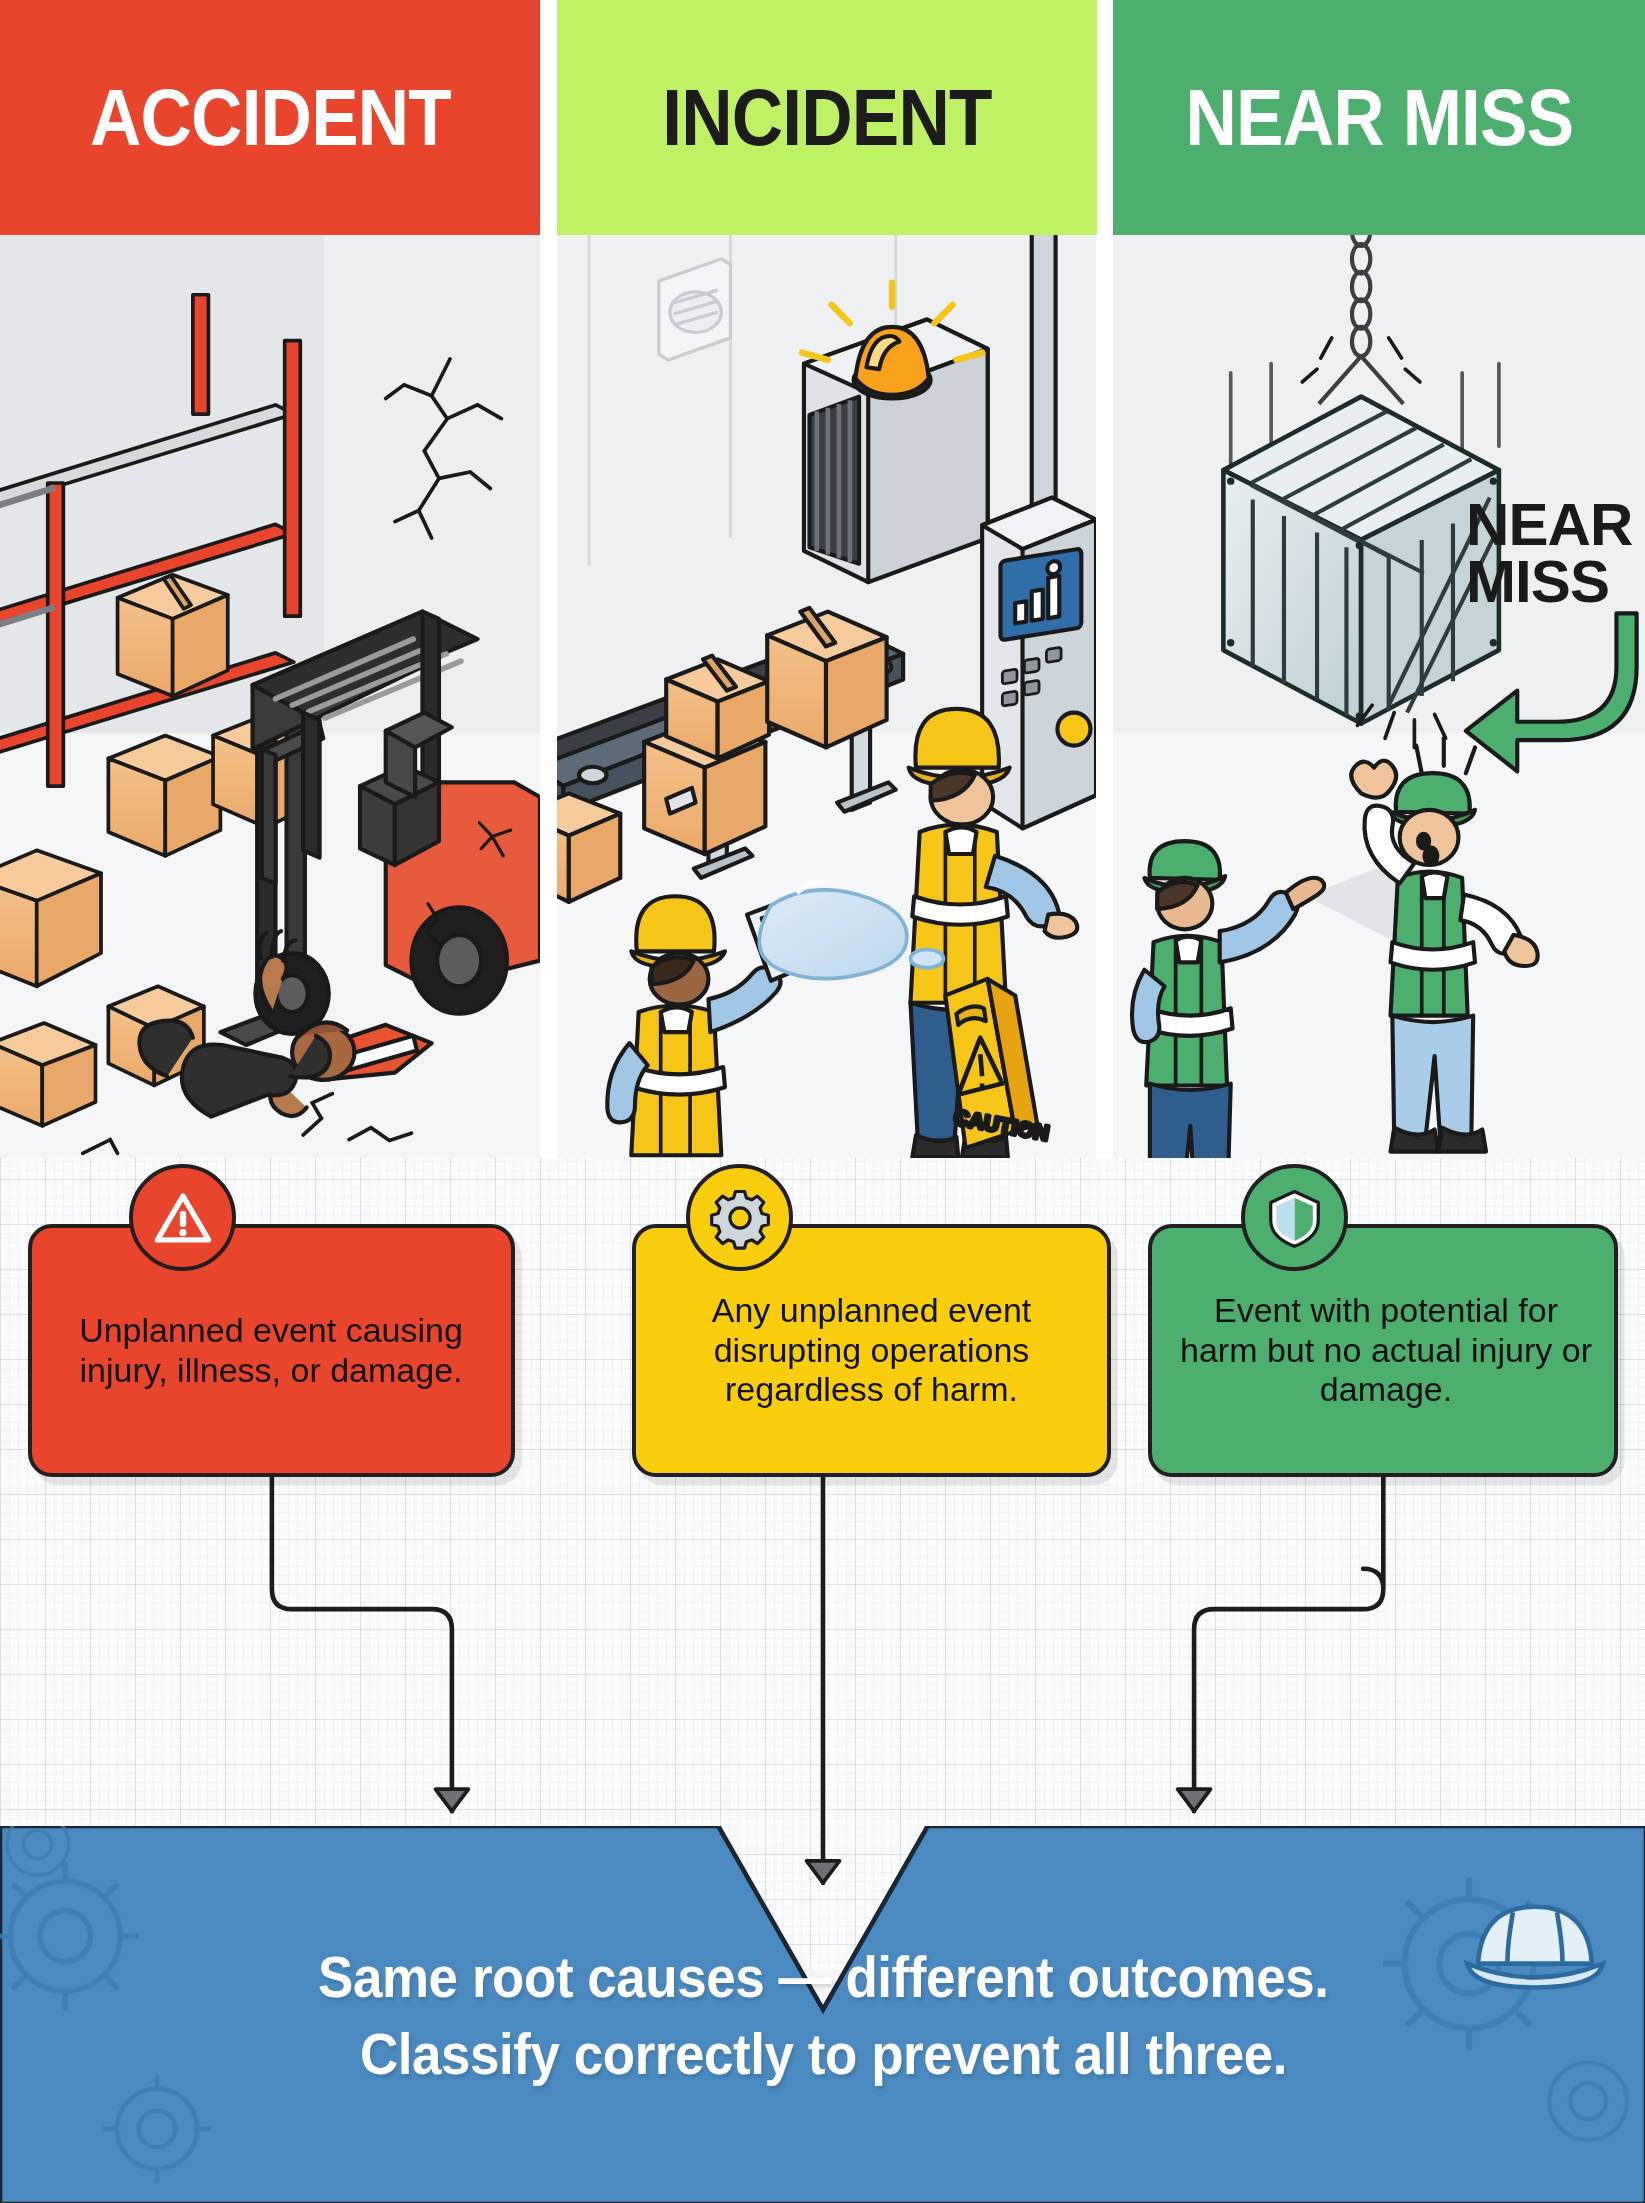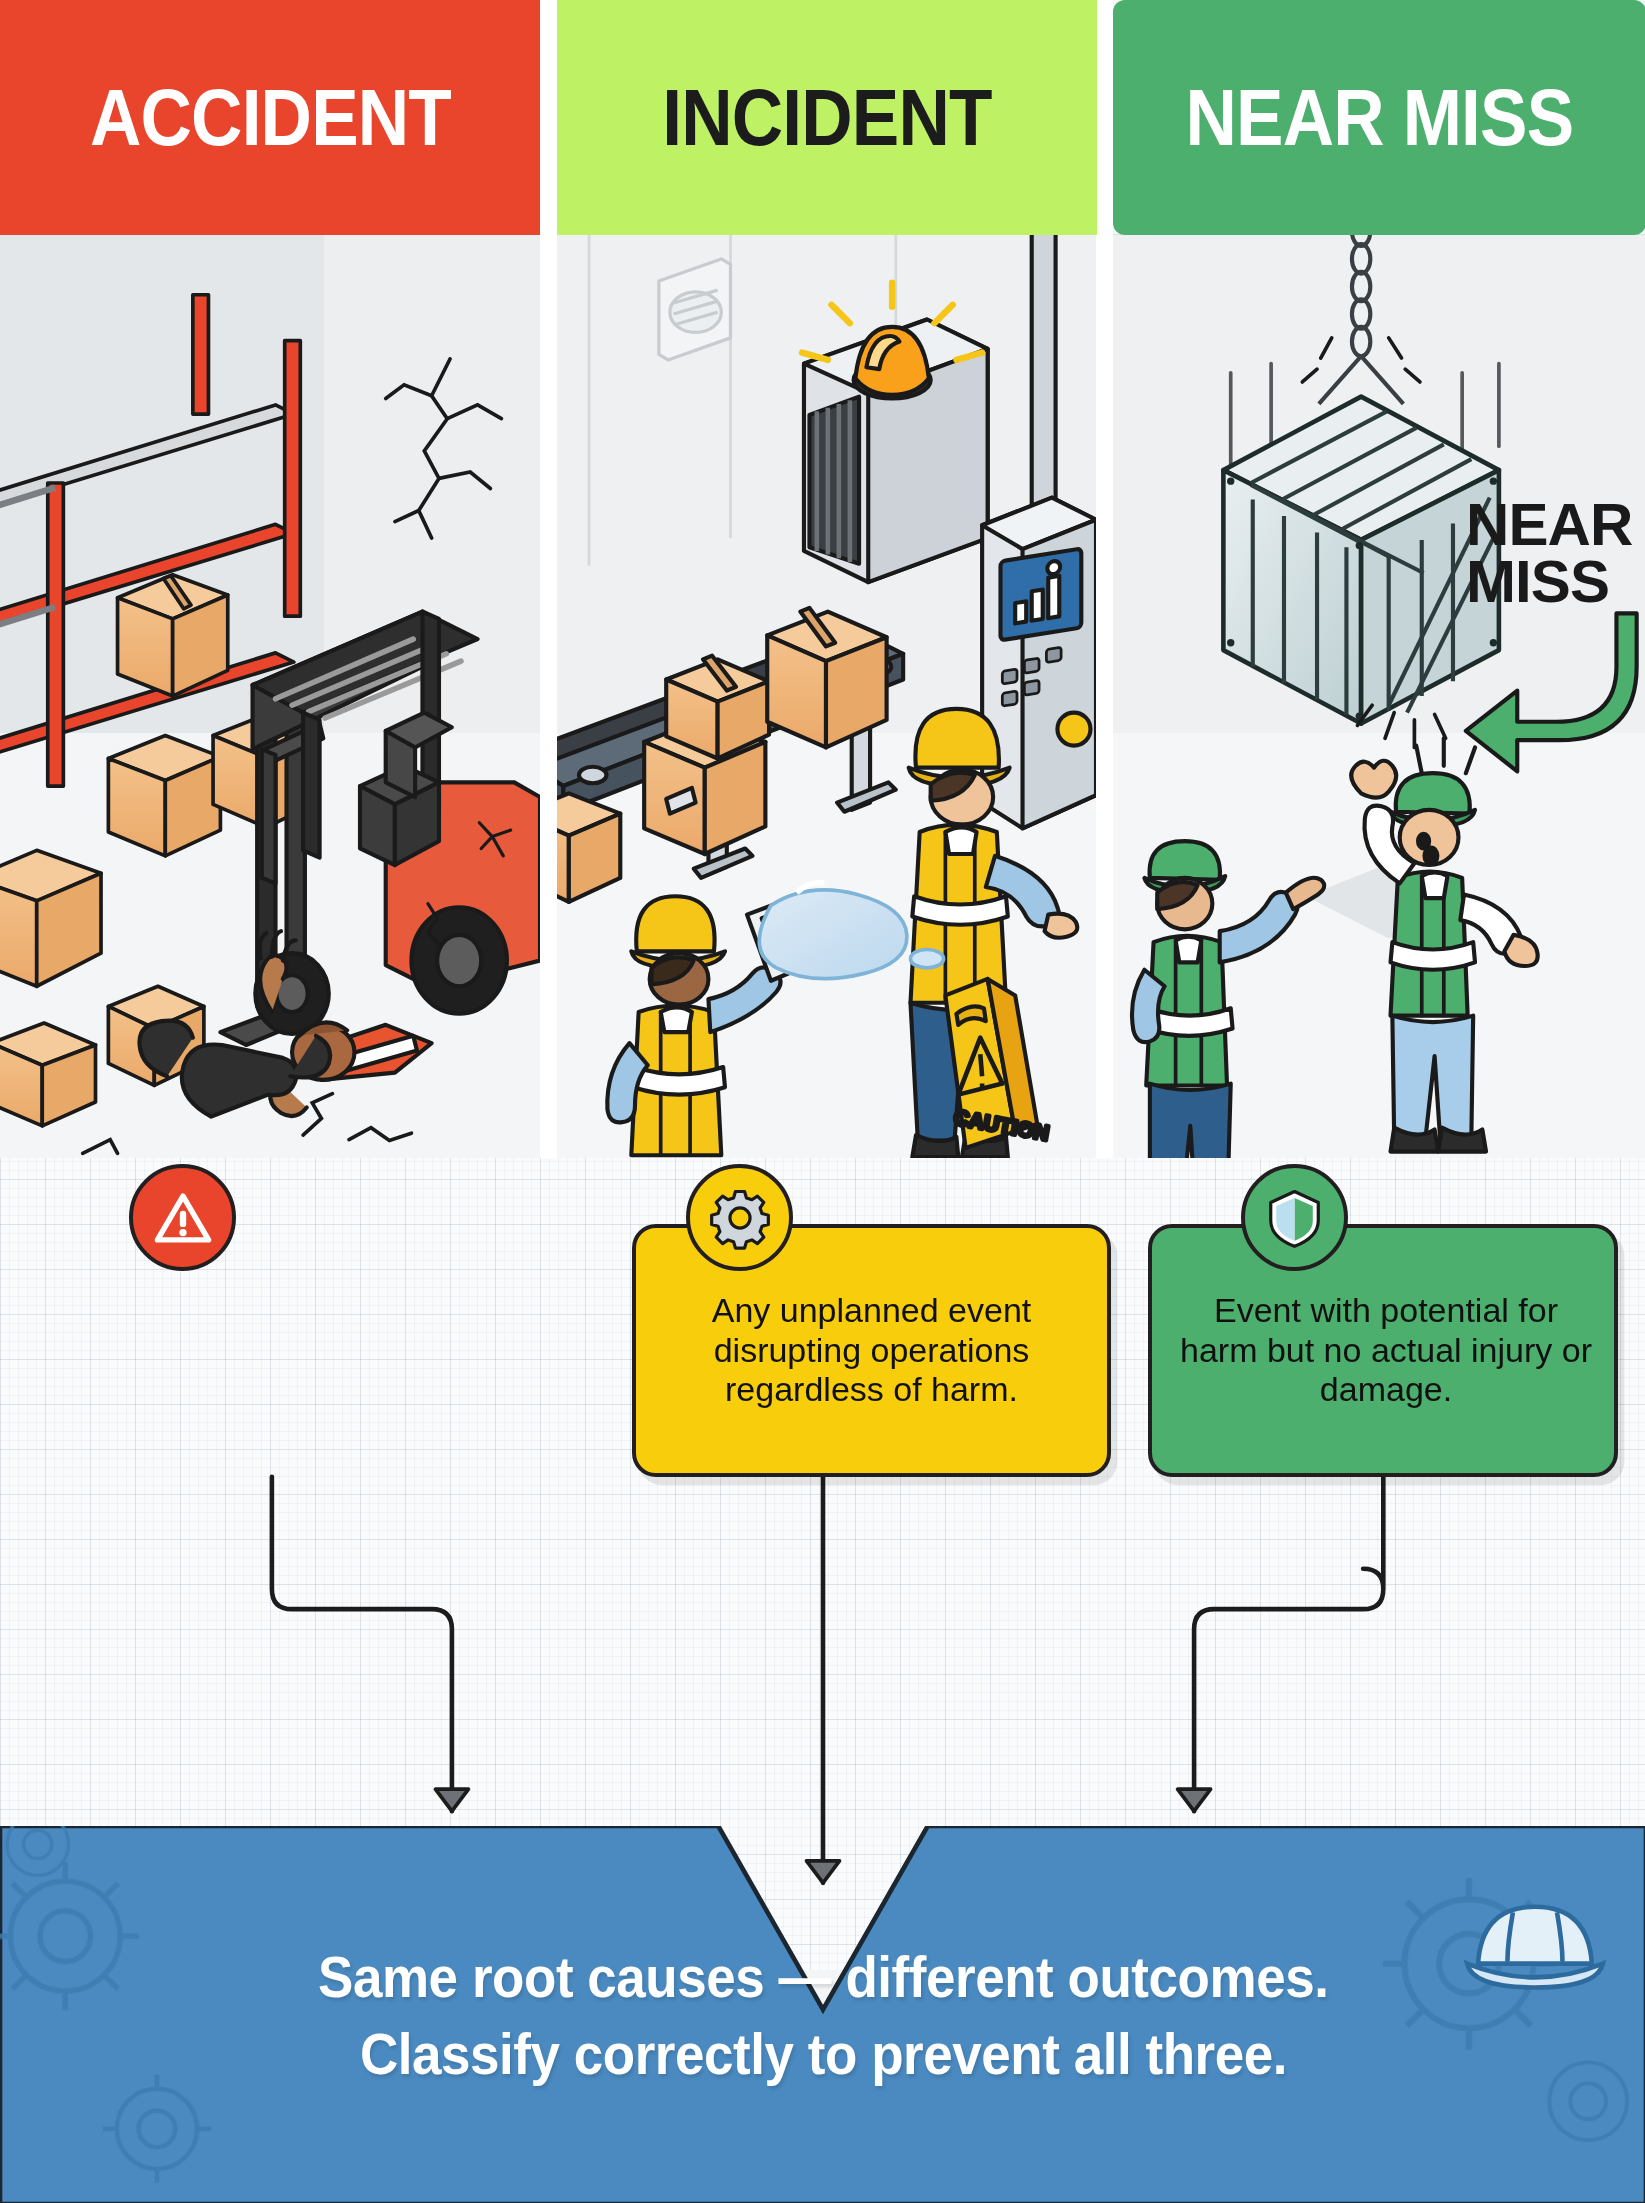--- a/index.html
+++ b/index.html
@@ -19,21 +19,21 @@
   
   .headers{position:absolute;left:0;top:0;width:1646px;height:235px;display:flex;z-index:6;}
   .hband{position:relative;height:235px;display:flex;align-items:center;justify-content:center;}
   .hband span{font-weight:bold;font-size:79px;letter-spacing:-0.9px;
     transform:scaleX(.9);white-space:nowrap;}
   .hb-accident{width:540px;background:#E8452C;}
   .hb-accident span{color:#fff;}
   .hb-gap{width:16.5px;background:#fff;}
   .hb-incident{width:540px;background:#bef264;}
   .hb-incident span{color:#1c1c1c;}
-  .hb-near{width:null;flex:1;background:#4CAF6D;border-radius:12px;}
+  .hb-near{width:null;flex:1;background:#4CAF6D;}
   .hb-near span{color:#fff;}
 
   
   .scene{position:absolute;top:235px;height:923px;overflow:hidden;background:#eef0f2;}
   .sc1{left:0;width:540px;}
   .sc2{left:556px;width:540px;}
   .sc3{left:1113px;width:533px;}
   .scene .floor{position:absolute;left:0;bottom:0;width:100%;height:46%;background:#f4f5f6;}
   .scene .wallA{position:absolute;left:0;top:0;width:62%;height:58%;background:#e4e7ea;}
   .scene .wallB{position:absolute;right:0;top:0;width:40%;height:56%;background:#eceef0;}
@@ -526,20 +526,23 @@
     </g>
   </svg>
 
   <div class="badge b-red">
     <svg width="62" height="62" viewBox="0 0 68 68">
       <path d="M34 10 L62 58 L6 58 Z" fill="none" stroke="#fff" stroke-width="6" stroke-linejoin="round"></path>
       <rect x="30.5" y="26" width="7" height="18" rx="3.5" fill="#fff"></rect>
       <circle cx="34" cy="50" r="4" fill="#fff"></circle>
     </svg>
   </div>
+  <div class="card c-red">
+    <p>Unplanned event causing injury, illness, or damage.</p>
+  </div>
 
   <div class="badge b-yel">
     <svg width="64" height="64" viewBox="0 0 70 70">
       <path d="M35 8 l7 2 3 -7 h4 l3 7 7 -2 2 4 -4 6 5 5 6 -4 2 4 -7 3 2 7 -2 4 -6 -4 -5 5 4 6 -2 4 -7 -2 -3 7 h-4 l-3 -7 -7 2" fill="none"></path>
       <g fill="#cfd6dc" stroke="#1a1a1a" stroke-width="3.5" stroke-linejoin="round">
         <path d="M30 6 h10 l2 7 6 2 6 -4 7 7 -4 6 2 6 7 2 v10 l-7 2 -2 6 4 6 -7 7 -6 -4 -6 2 -2 7 h-10 l-2 -7 -6 -2 -6 4 -7 -7 4 -6 -2 -6 -7 -2 v-10 l7 -2 2 -6 -4 -6 7 -7 6 4 6 -2 Z"></path>
         <circle cx="35" cy="35" r="11" fill="#F8CD0C"></circle>
       </g>
     </svg>
   </div>

